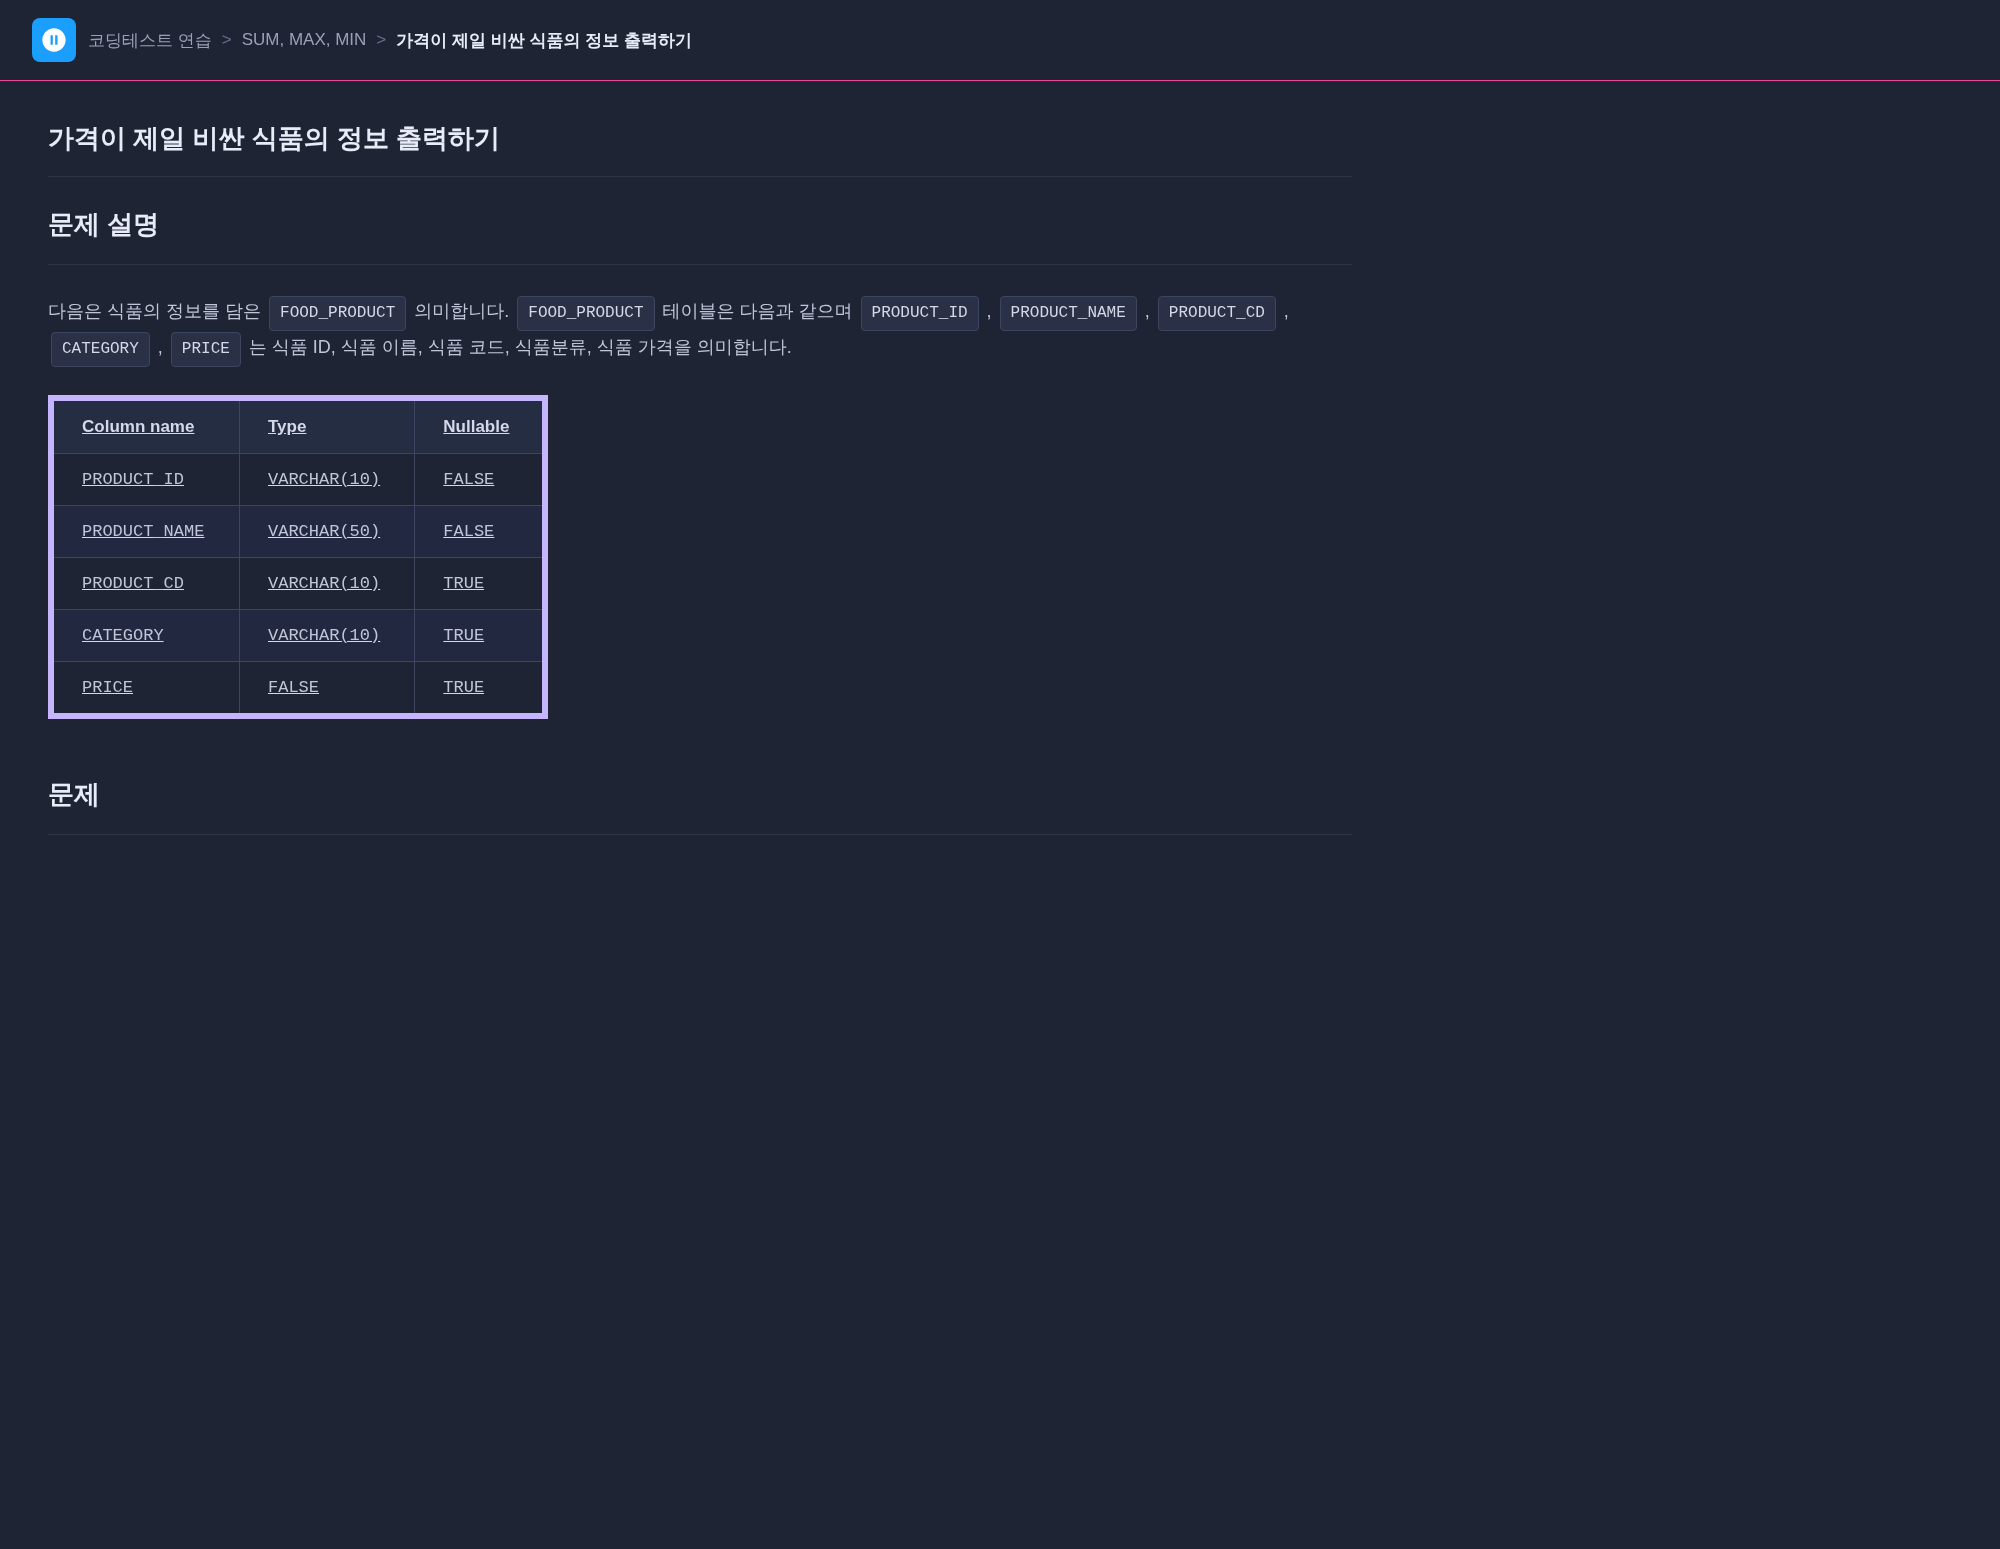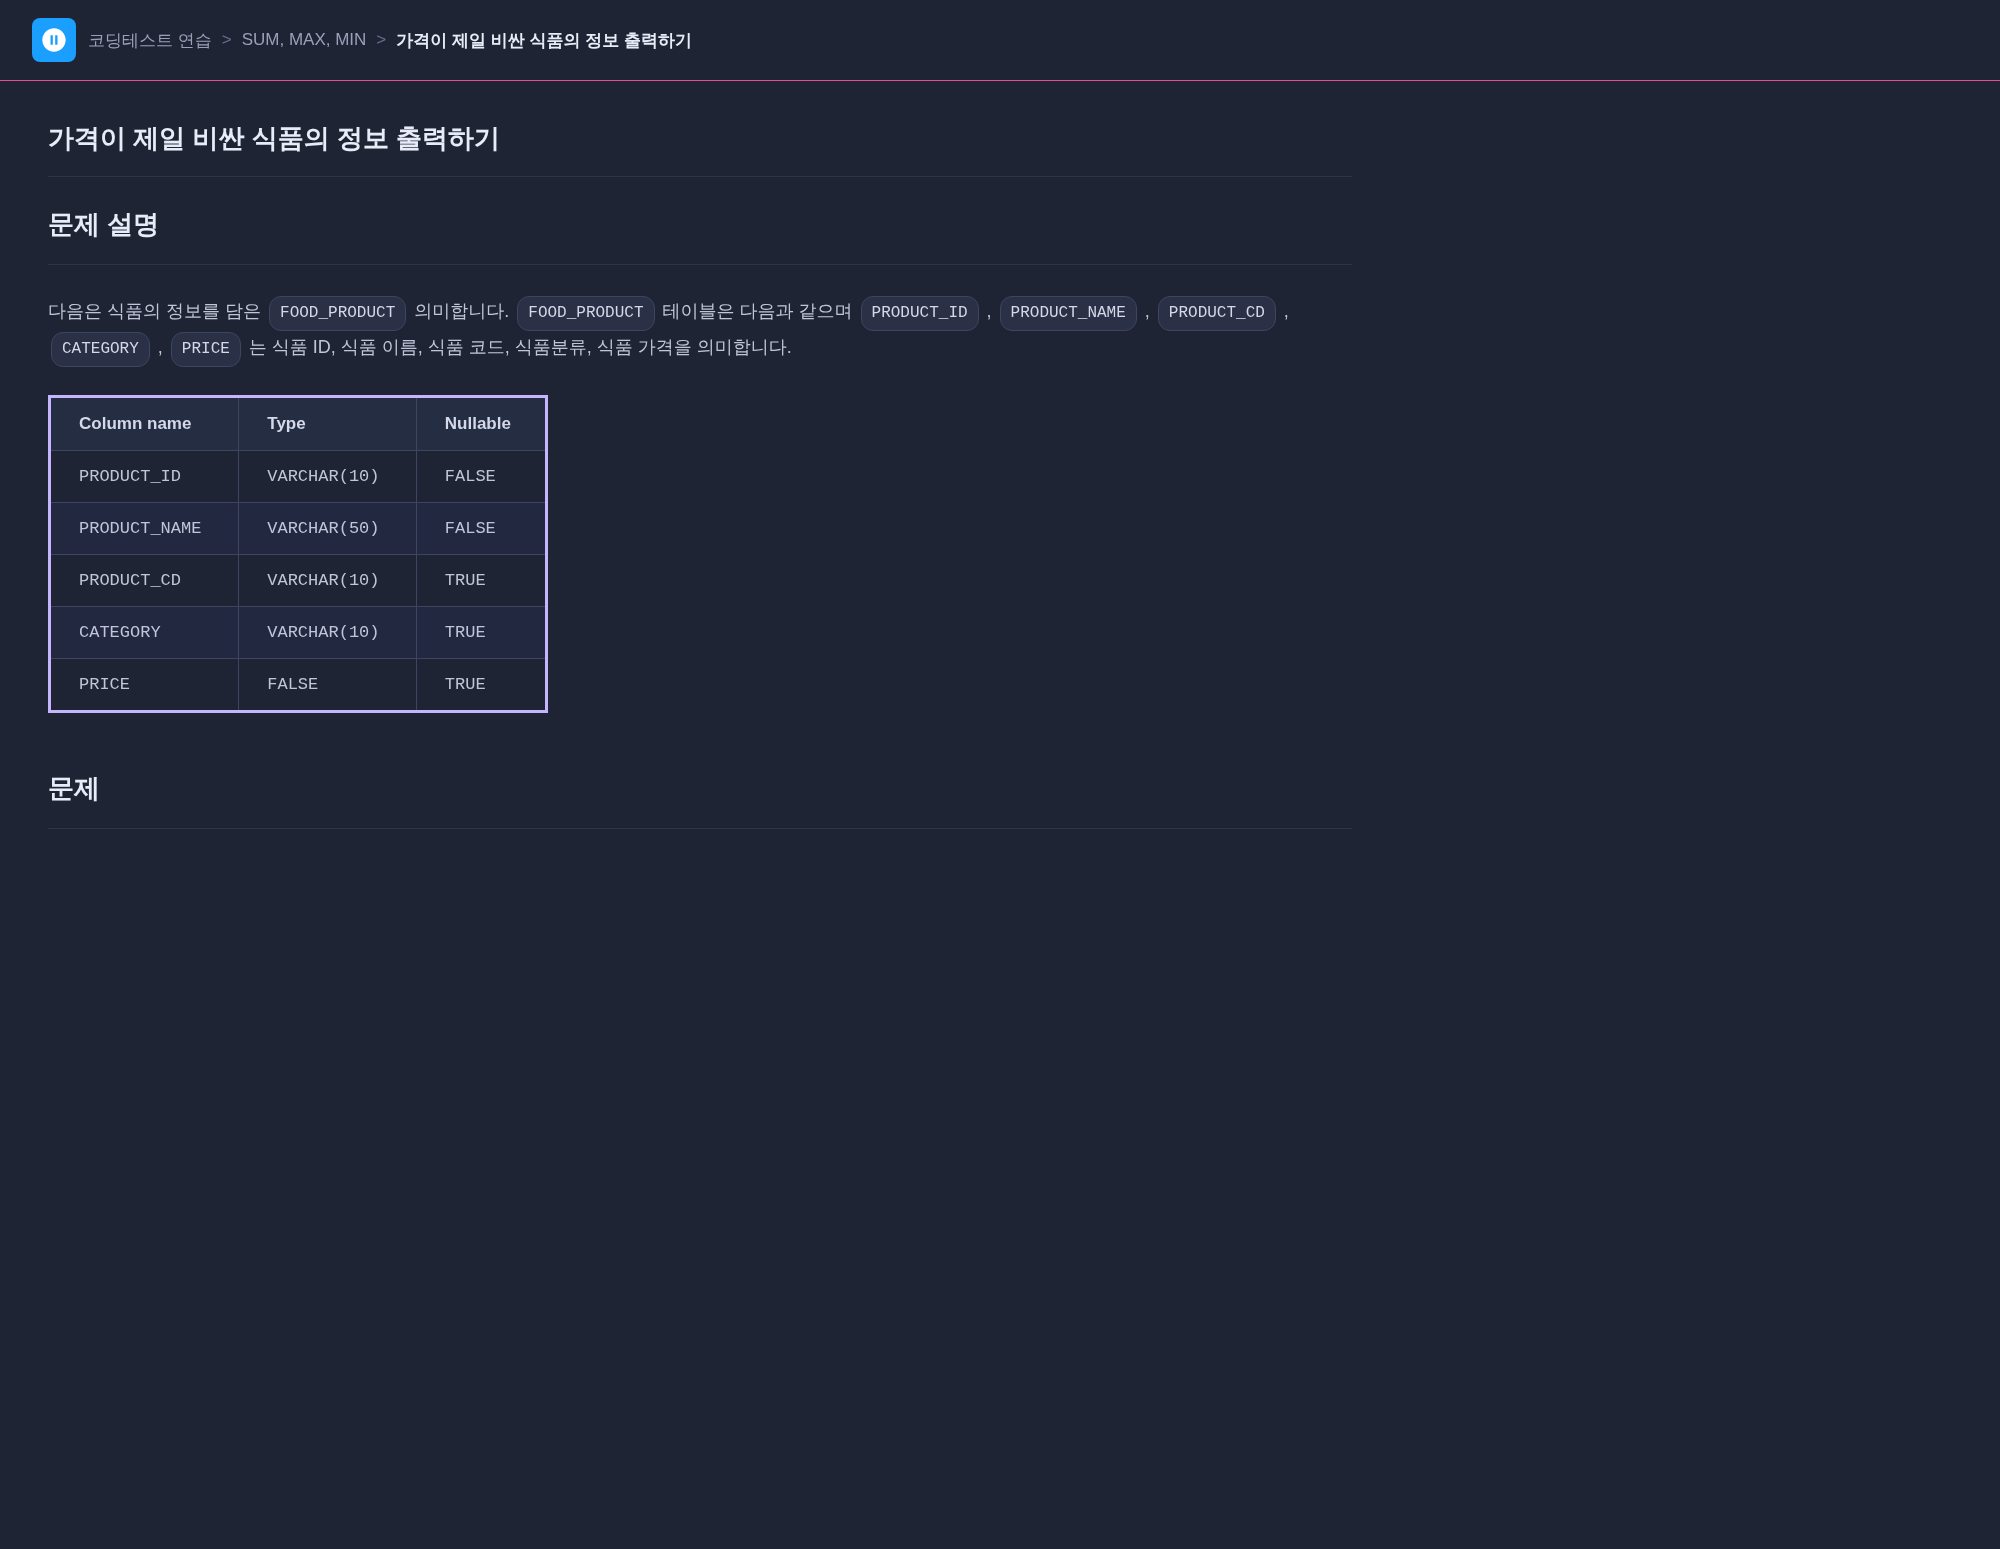--- a/index.html
+++ b/index.html
@@ -90,37 +90,38 @@
       font-size: 18px;
       color: #c0c6d8;
       line-height: 1.8;
       margin-bottom: 10px;
     }
 
     .code-tag {
       display: inline-block;
       background-color: #2a3045;
       border: 1px solid #3d4560;
-      border-radius: 12px;
+      border-radius: 4px;
       padding: 2px 10px;
       font-family: 'Courier New', monospace;
       font-size: 16px;
       color: #d4d8e8;
       margin: 0 3px;
     }
 
     .table-container {
       margin-top: 28px;
       margin-bottom: 40px;
     }
 
     table {
       border-collapse: collapse;
-      border: 3px solid #c4b5fd;
+      border: 6px solid #c4b5fd;
       min-width: 500px;
+      text-decoration: underline;
     }
 
     thead tr {
       background-color: #252d42;
     }
 
     thead th {
       padding: 16px 28px;
       text-align: left;
       font-size: 17px;

